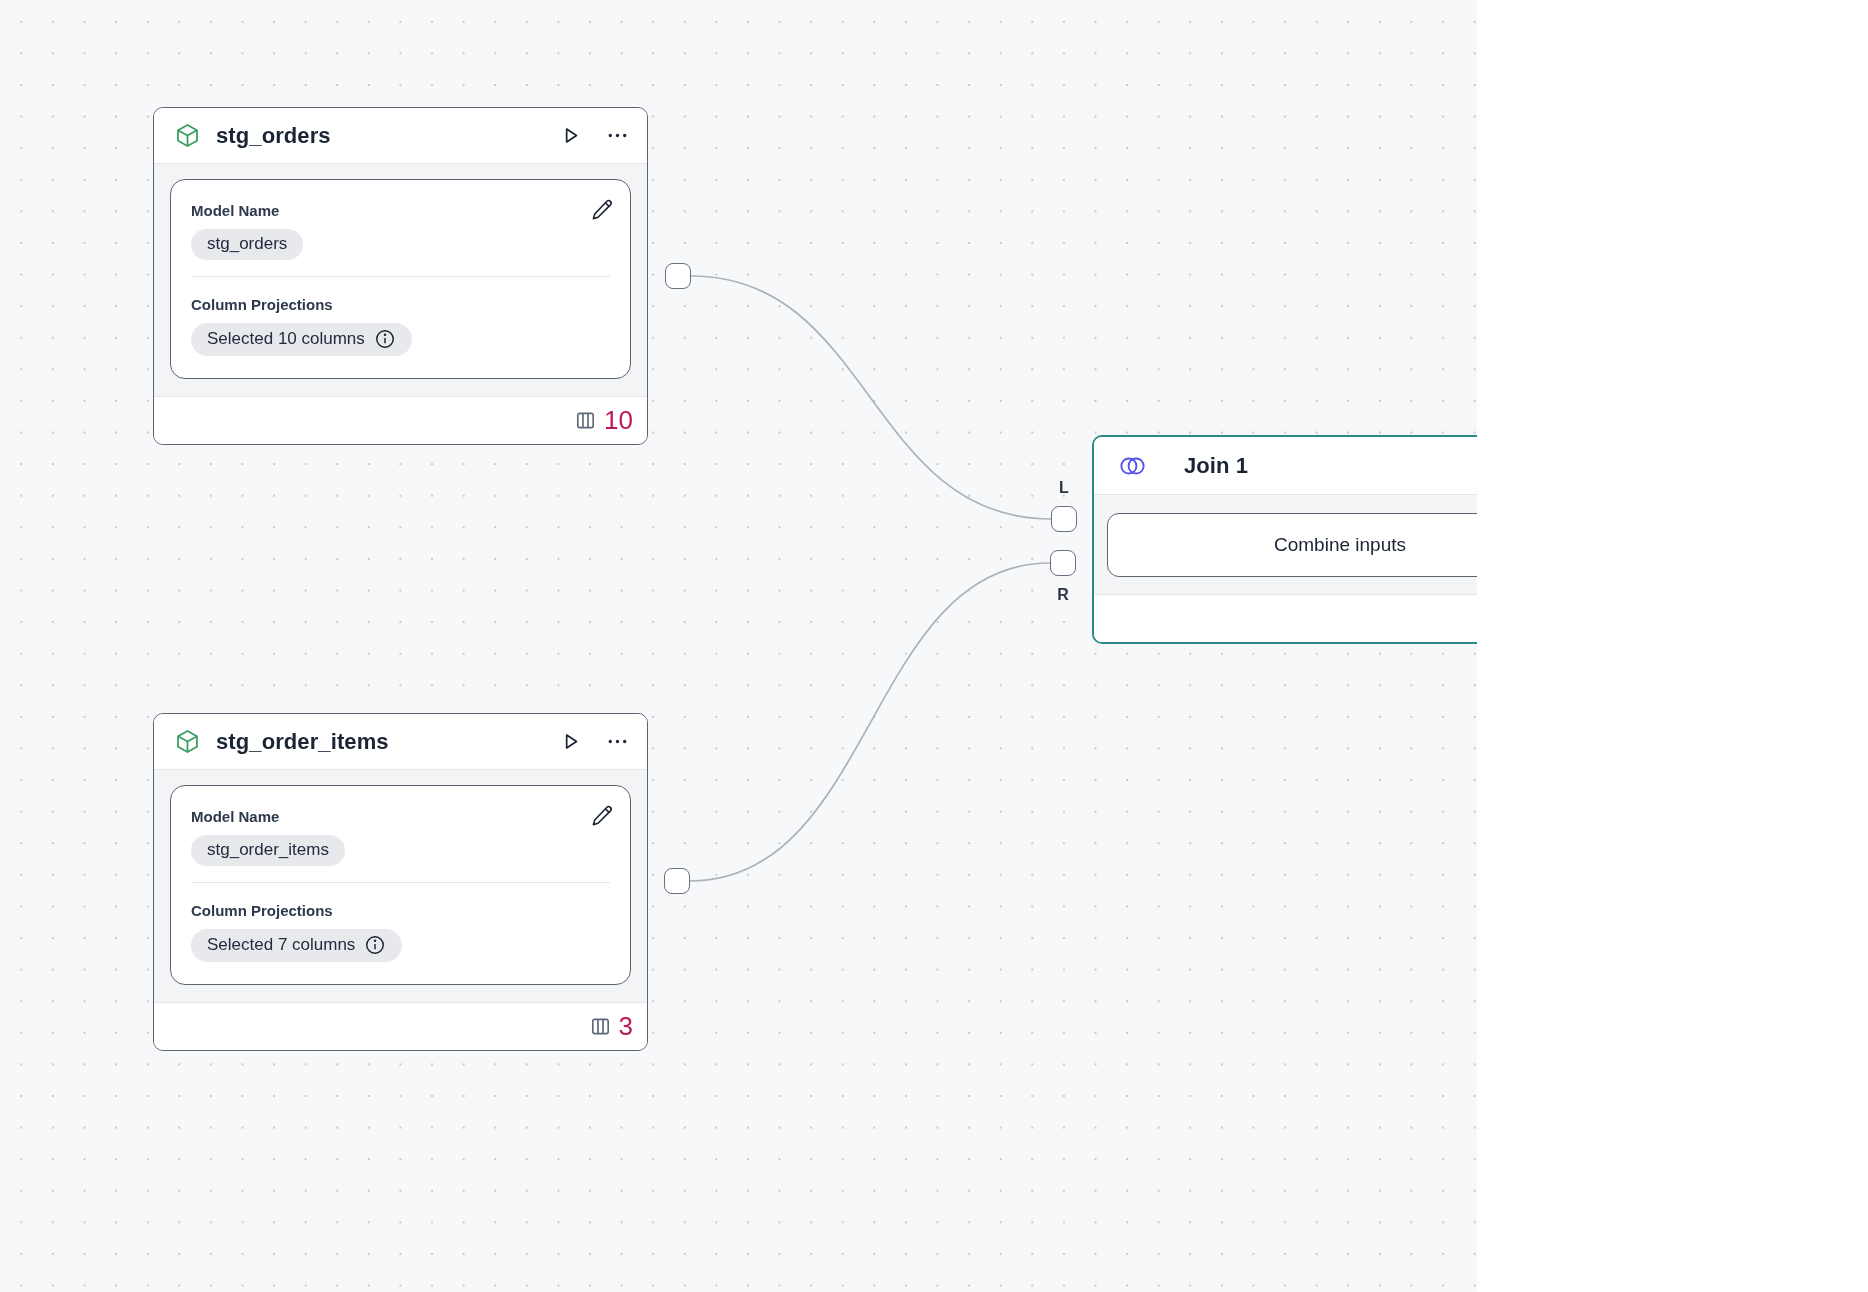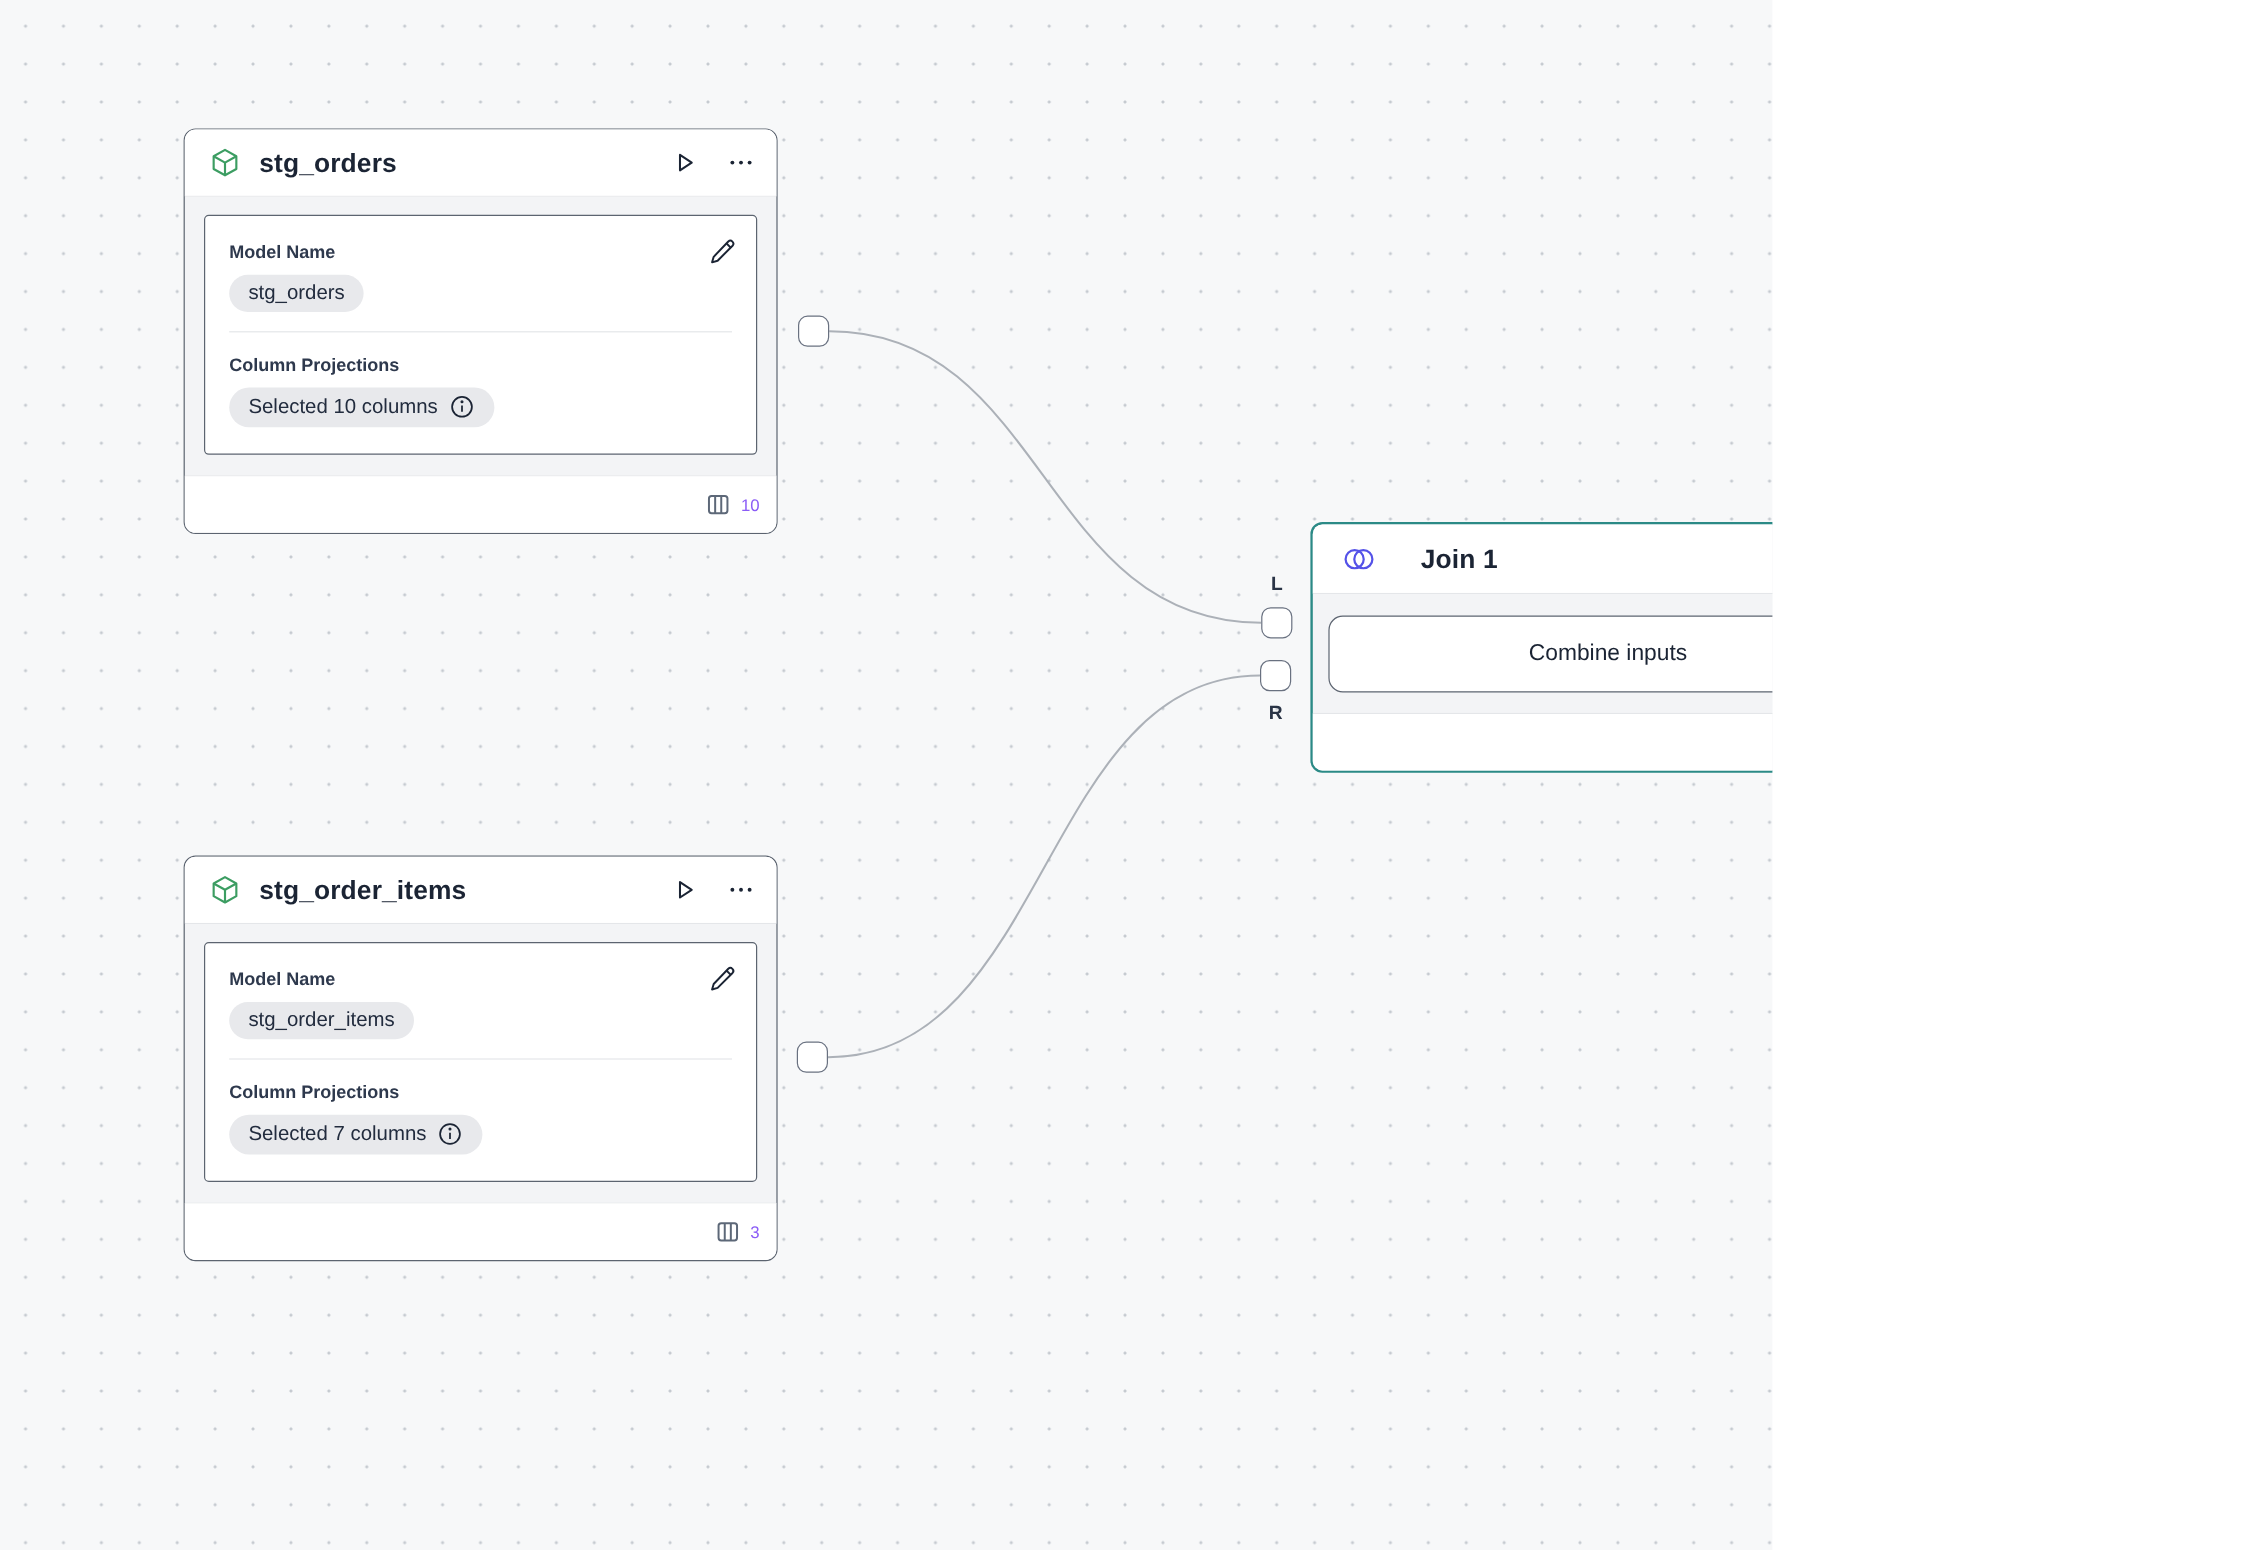--- a/index.html
+++ b/index.html
@@ -47,21 +47,21 @@
   .icon-btn {
     background:none; border:none; padding:0; margin:0;
     display:flex; align-items:center; justify-content:center; cursor:pointer;
   }
 
   .node-body { padding:15px 16px 0 16px; }
   .inner-card {
     position:relative;
     background:#ffffff;
     border:1.5px solid #5c6470;
-    border-radius:4px;
+    border-radius:15px;
     height:200px;
     padding:22px 20px 0 20px;
   }
   .edit-btn { position:absolute; top:18px; right:16px; }
   .field-label { font-size:15px; font-weight:700; color:#2e394d; }
   .chip {
     display:inline-flex; align-items:center; gap:9px;
     margin-top:10px;
     background:#e8e9ec;
     border-radius:17px;
@@ -74,21 +74,21 @@
 
   .node-footer {
     margin-top:17px;
     display:flex; justify-content:flex-end; align-items:center; gap:8px;
     height:48px;
     background:#ffffff;
     border-top:1px solid #e4e6e9;
     border-radius:0 0 9px 9px;
     padding:0 14px;
   }
-  .col-count { font-size:14px; color:#8b5cf6; }
+  .col-count { font-size:26px; color:#be185d; }
 
   
   .join-node {
     position:absolute; left:1092px; top:435px;
     width:496px;
     background:#f3f4f6;
     border:2px solid #2b8a86;
     border-radius:10px;
   }
   .join-node .node-header { height:58px; padding-left:23px; border-radius:8px 8px 0 0;gap:36px; }

